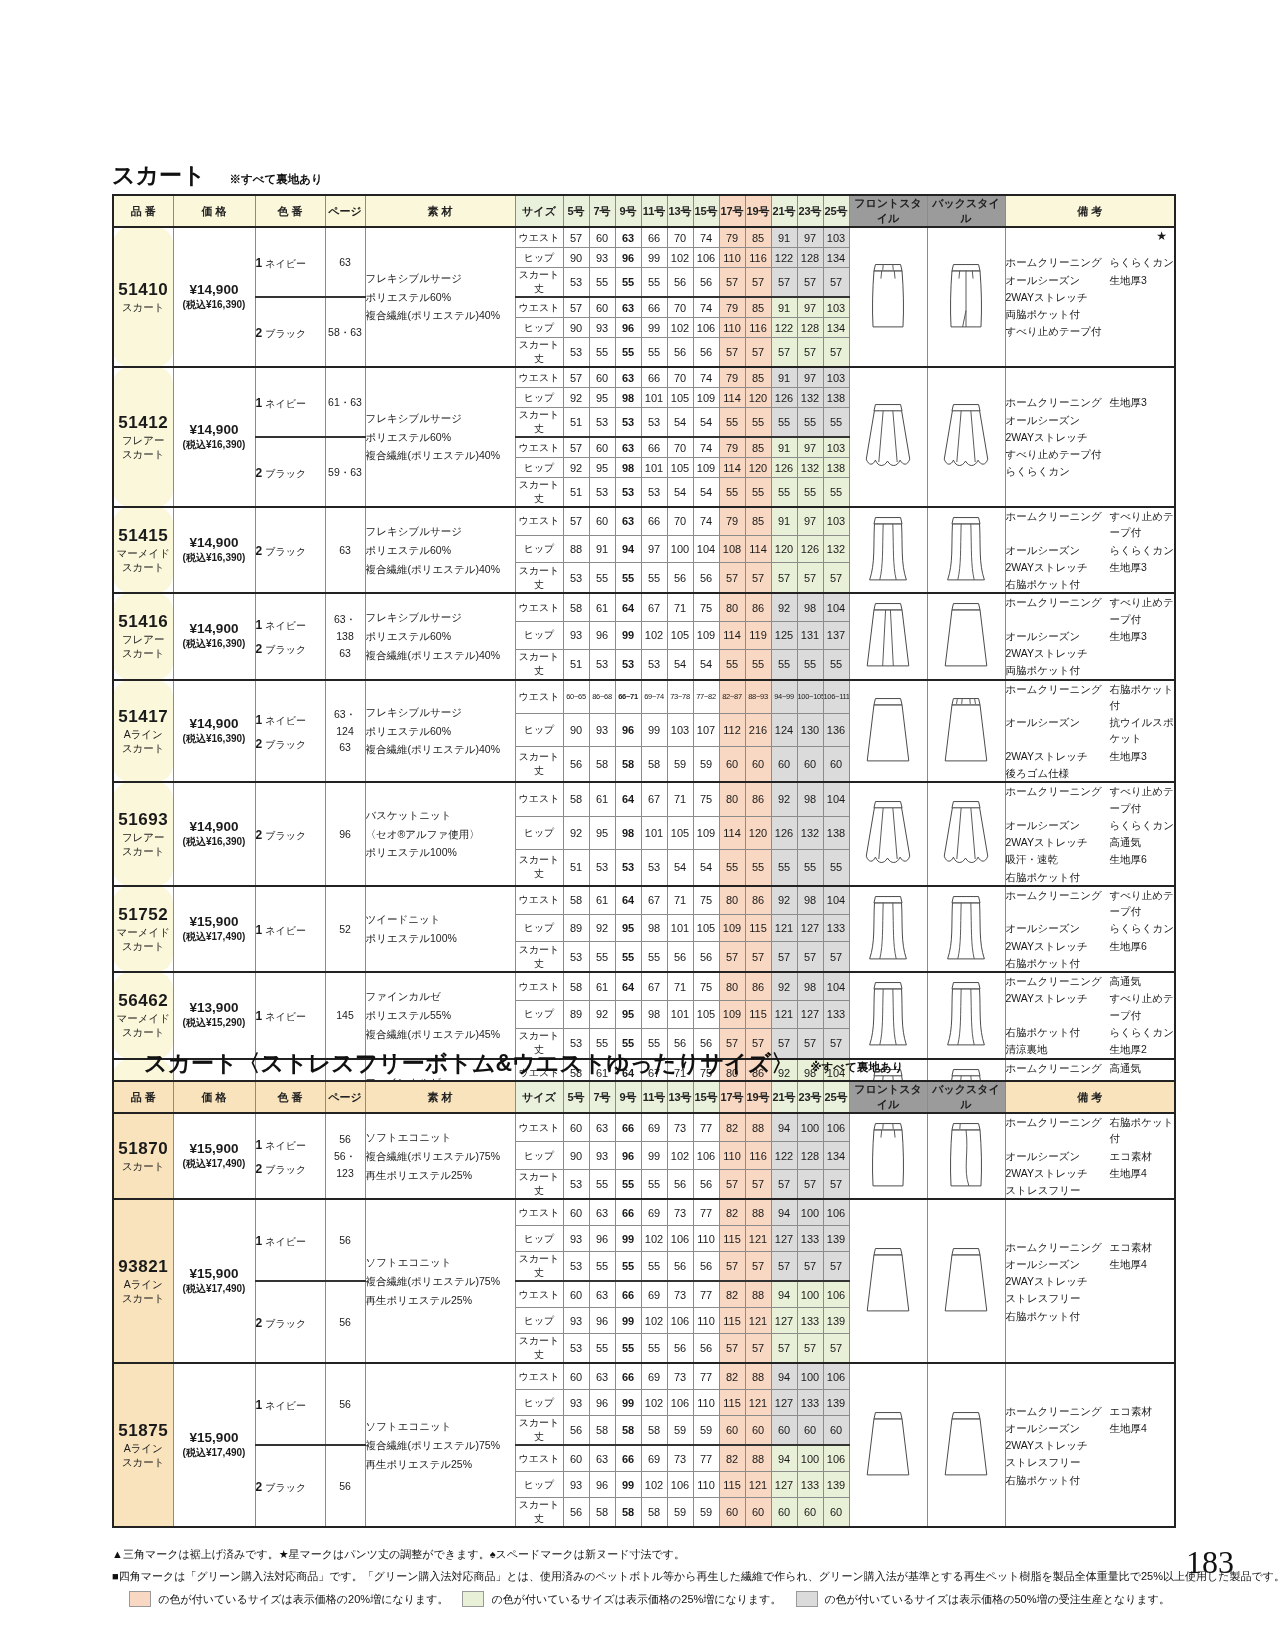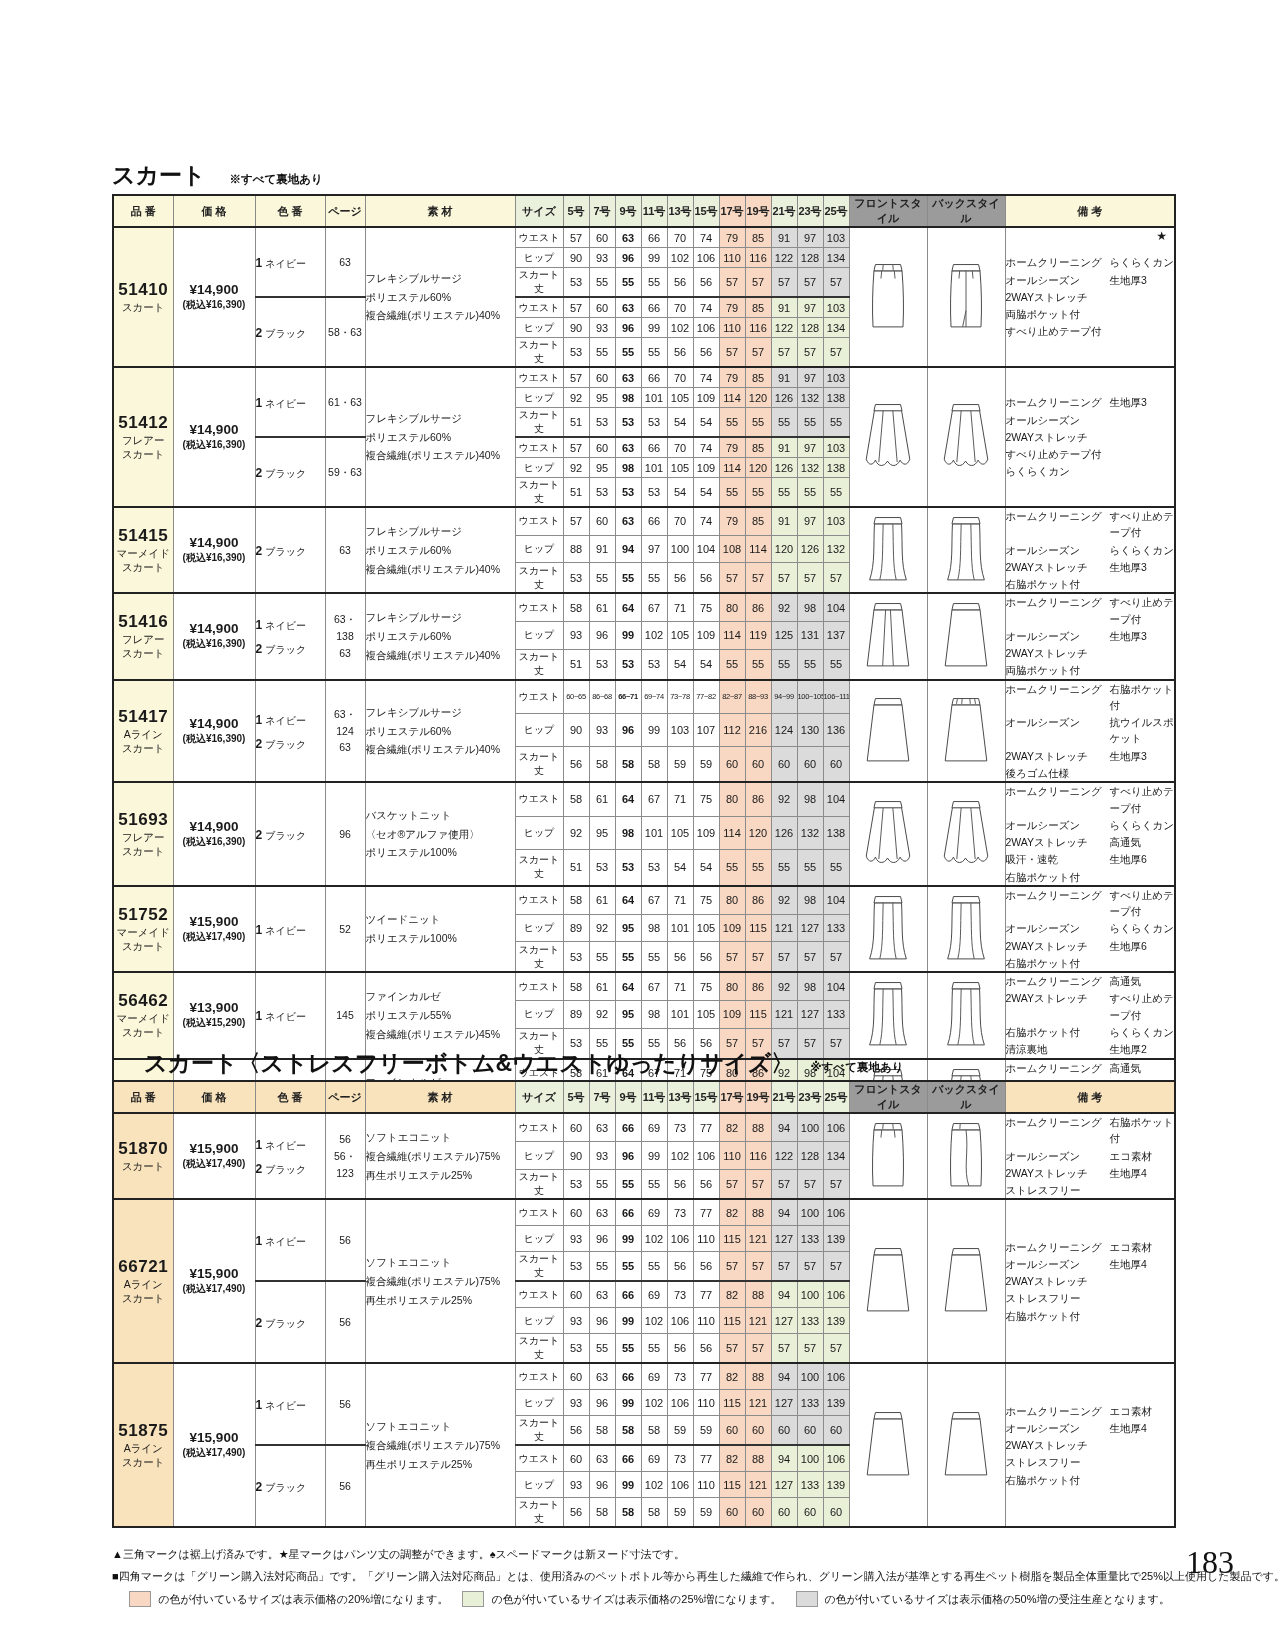--- a/index.html
+++ b/index.html
@@ -22,21 +22,21 @@
   table.cat tbody{border-top:2px solid #222;}
   tr.bsep td{border-top:2px solid #333;}
 
   
   .t1 .hL{background:#fbf7da;}
   .t2 .hL{background:#f8e3bd;}
   .hG{background:#e9f1dc;font-weight:normal;}
   .hP{background:#f8d8c3;}
   .hS{background:#9b9b9b;color:#fff;font-weight:normal;font-family:Liberation Mono, monospace;}
 
-  .t1 .codeCell{background:#fbf7da;}
+  .t1 .codeCell{background:#fbf7da;border-radius:17px;}
   .t2 .codeCell{background:#f8e3bd;}
   .codeCell{text-align:center;vertical-align:middle;}
   .codeNum{font-size:17px;font-weight:bold;letter-spacing:.5px;}
   .codeType{font-size:10.5px;line-height:1.35;}
   .priceCell{text-align:center;vertical-align:middle;background:#fff;}
   .priceMain{font-size:13.5px;font-weight:bold;}
   .priceTax{font-size:10px;font-weight:bold;margin-top:1px;}
   .colorCell{vertical-align:middle;padding:0 2px 0 5px;background:#fff;margin-left:20px;}
   .colorLine{white-space:nowrap;line-height:1.5;}
   .cNum{font-weight:bold;font-size:12px;margin-right:3px;}
@@ -1137,21 +1137,21 @@
           <td class="val pink">57</td>
           <td class="val pink">57</td>
           <td class="val gray">57</td>
           <td class="val gray">57</td>
           <td class="val gray">57</td>
         </tr>
       </tbody>
       <tbody class="g2">
         <tr>
           <td class="codeCell" rowspan="6">
-            <div class="codeNum">66721</div>
+            <div class="codeNum">93821</div>
             <div class="codeType">Aライン</div>
             <div class="codeType">スカート</div>
           </td>
           <td class="priceCell" rowspan="6">
             <div class="priceMain">¥15,900</div>
             <div class="priceTax">(税込¥17,490)</div>
           </td>
           <td class="colorCell" rowspan="3">
             <div class="colorLine"><span class="cNum">1</span><span class="cName">ネイビー</span></div>
           </td>

